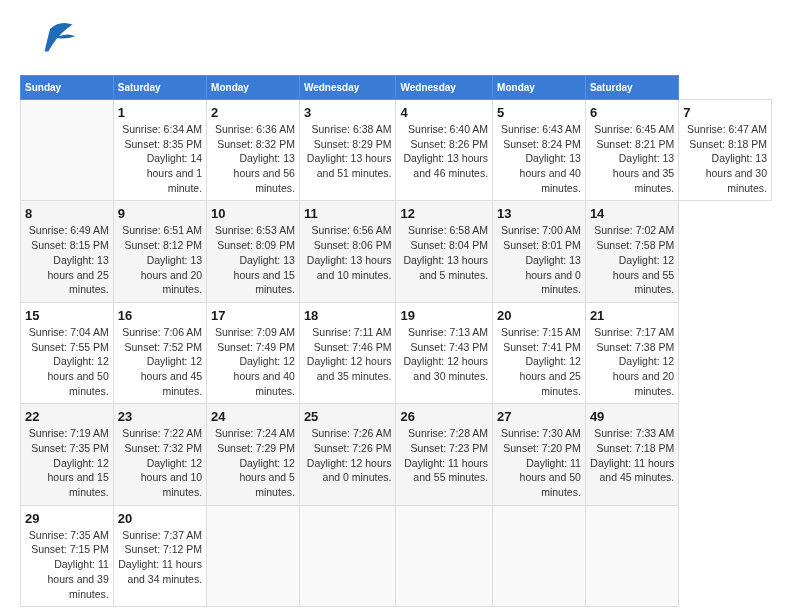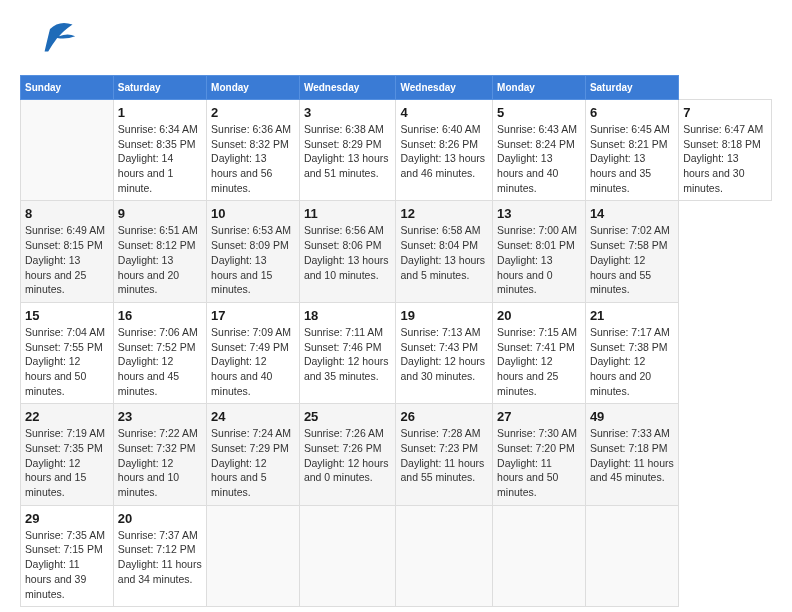--- a/index.html
+++ b/index.html
@@ -57,20 +57,21 @@
       font-size: 13px;
       font-weight: bold;
       color: #1a1a1a;
       display: block;
       margin-bottom: 2px;
     }
     .day-info {
       color: #333;
       line-height: 1.4;
       font-size: 10.5px;
+      text-align: right;
     }
     .empty-cell {
       background: #f9f9f9 !important;
     }
     .logo-wrapper {
       display: flex;
       align-items: center;
     }
   </style>
 </head>

